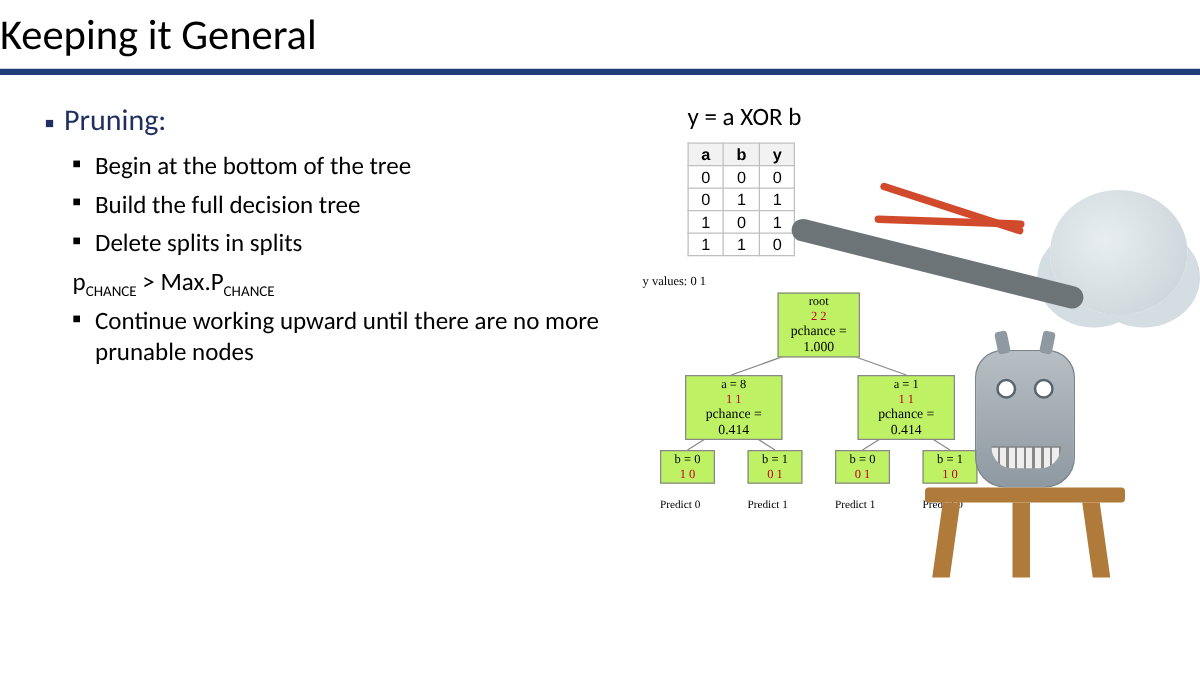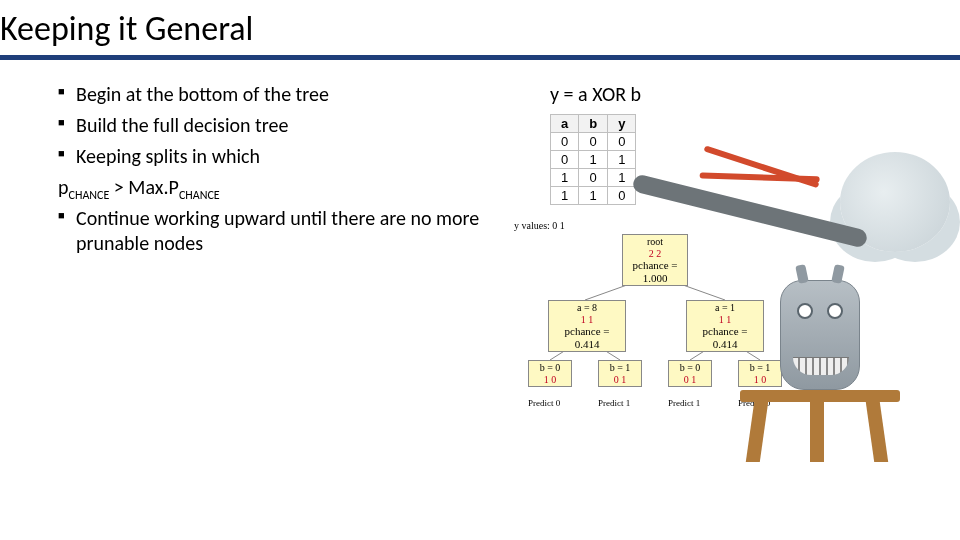--- a/index.html
+++ b/index.html
@@ -93,21 +93,21 @@
     font-family: Liberation Serif, serif;
     font-size: 10px;
     color: #000;
     background: #fff;
   }
   .tree-title { font-size: 10px; padding-left: 4px; margin-bottom: 2px; }
   .node {
     position: absolute;
     border: 1px solid #888;
     padding: 1px 4px;
-    background: #fef9c3;
+    background: #bef264;
     text-align: center;
     line-height: 1.15;
   }
   .count { color: #c00020; }
   .pch { font-size: 11px; }
   svg.tree-lines { position: absolute; left:0; top:0; }
   
   .figure {
     position: absolute;
     right: -20px;
@@ -202,24 +202,27 @@
   .shear::after  { top: 10px; transform: rotate(8deg); }
 </style>
 </head>
 <body>
 
 <div class="slide-title">Keeping it General</div>
 <div class="title-rule"></div>
 
 <div class="content">
   <div class="col-left">
+    <div class="h2">
+      <span style="font-size:12px;vertical-align:middle;margin-right:8px;">■</span><span>Pruning:</span>
+    </div>
     <ul class="bullets">
       <li>Begin at the bottom of the tree</li>
       <li>Build the full decision tree</li>
-      <li>Keeping splits in which</li>
+      <li>Delete splits in splits</li>
     </ul>
     <div class="formula">
       <span>p</span><sub>CHANCE</sub><span> &gt; Max.P</span><sub>CHANCE</sub>
     </div>
     <ul class="bullets">
       <li>Continue working upward until there are no more prunable nodes</li>
     </ul>
   </div>
 
   <div class="col-right">

